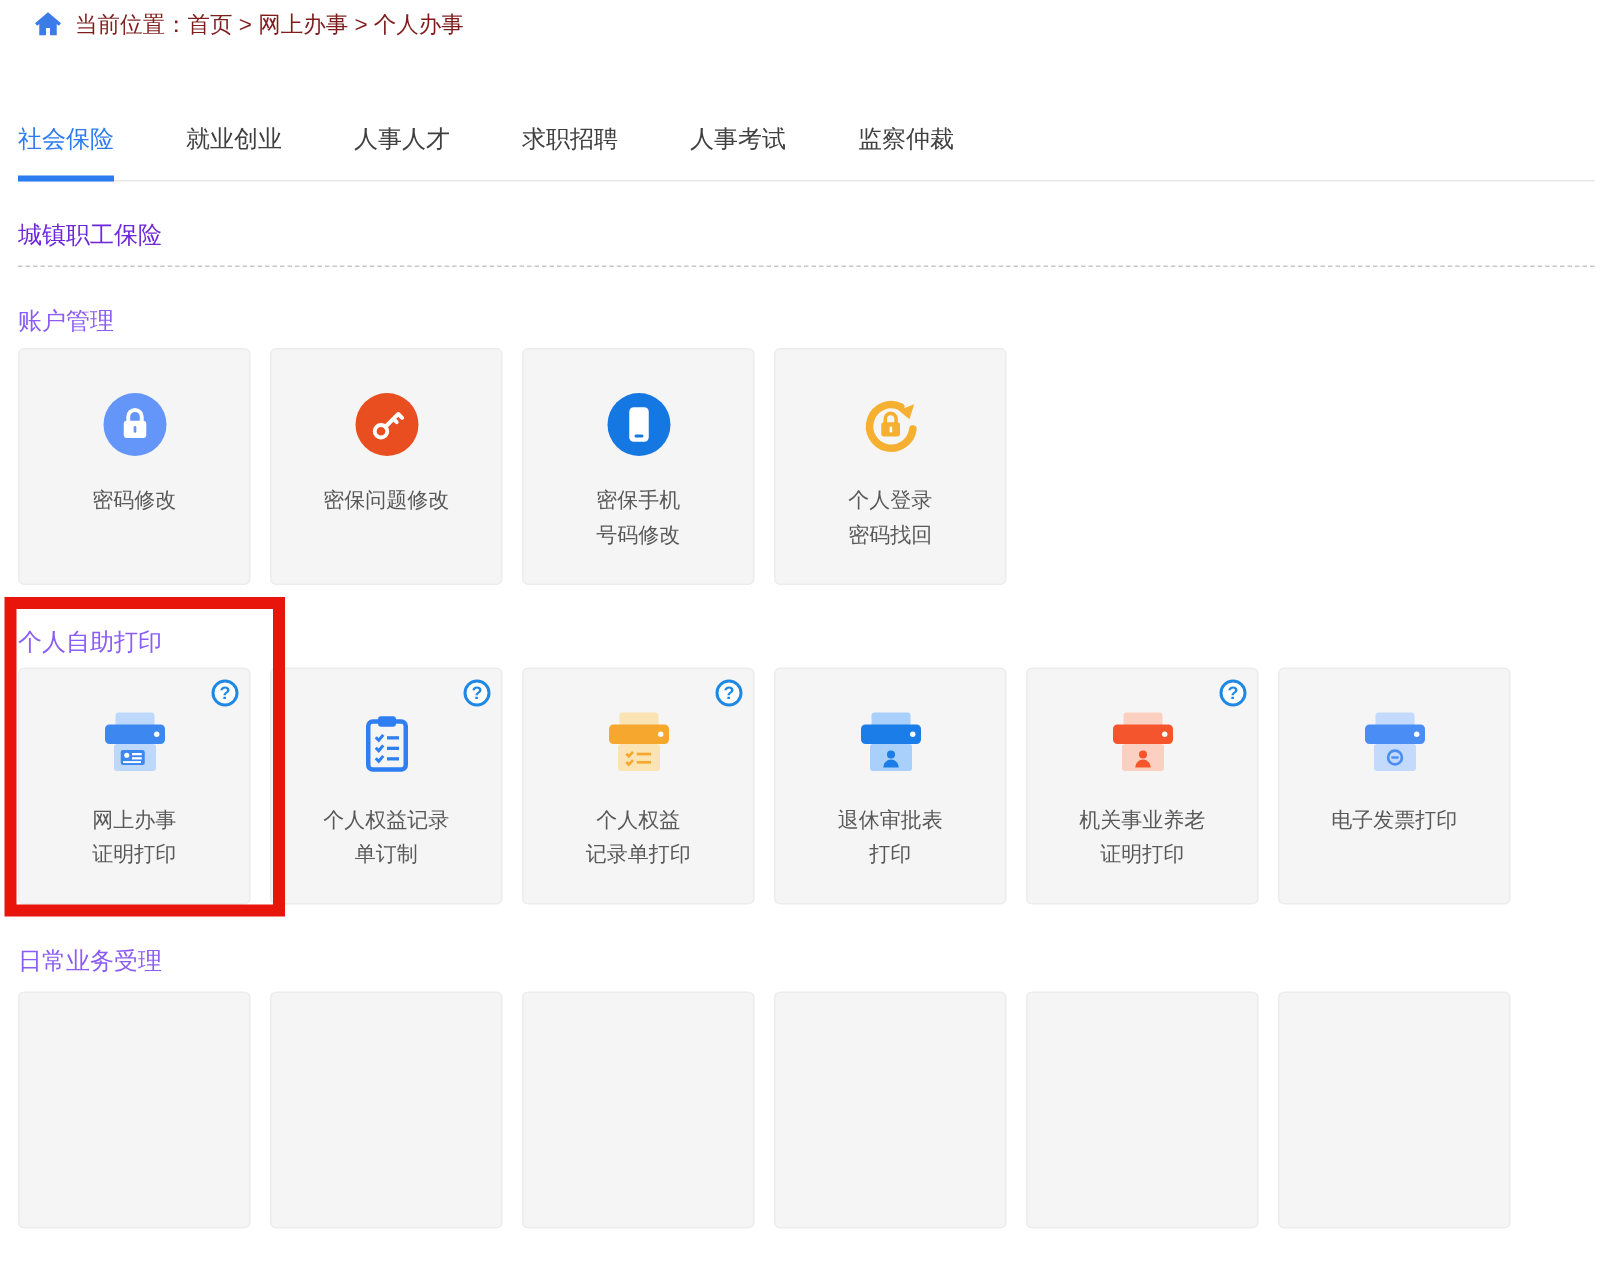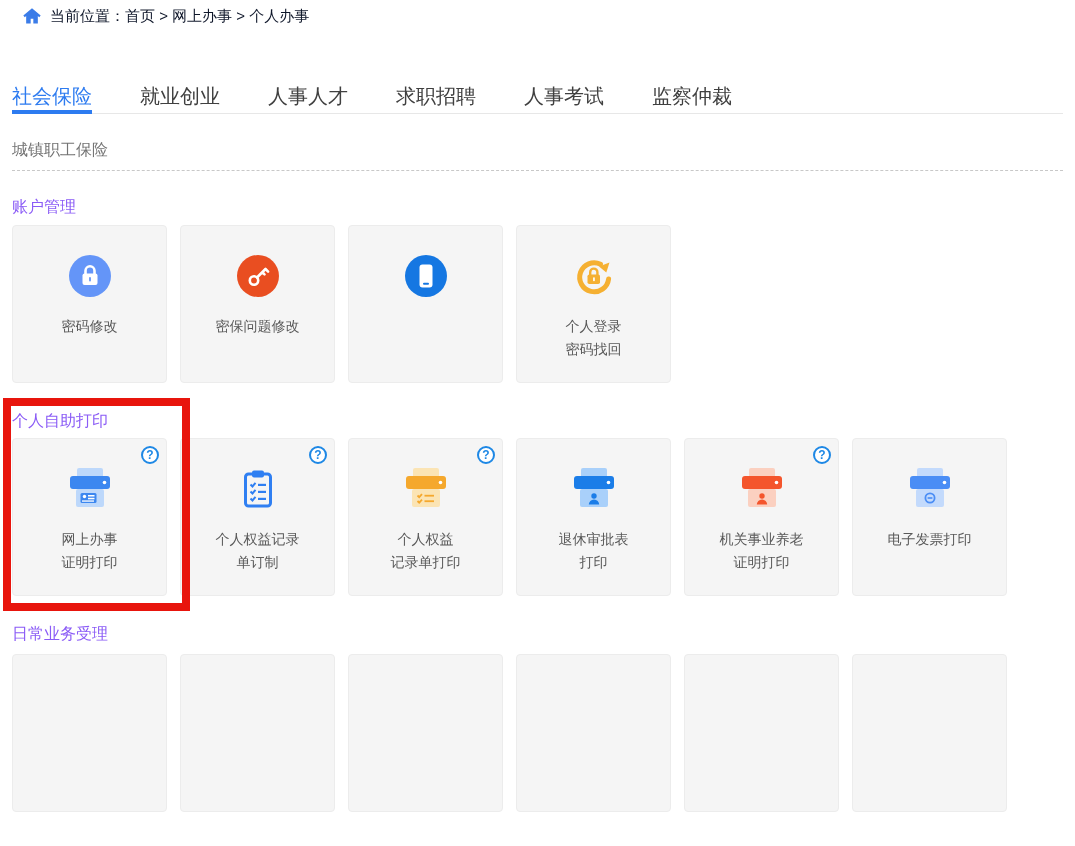--- a/index.html
+++ b/index.html
@@ -2,30 +2,30 @@
 <html><head>
 <meta charset="utf-8">
 <style>
   * { margin:0; padding:0; box-sizing:border-box; }
   html,body { width:1075px; height:846px; overflow:hidden; background:#fff;
     font-family:"Liberation Sans","DejaVu Sans",sans-serif; }
   body { position:relative; }
 
   
   .breadcrumb { padding:5px 0 0 22px; height:27px; display:flex; align-items:center;
-    font-size:15px; color:#0f172a; }
+    font-size:15px; color:#7f1d1d; }
   .breadcrumb .home { display:inline-flex; margin-right:8px; }
   
   .tabs { margin:56px 12px 0 12px; border-bottom:1px solid #e7e7e7; display:flex; }
-  .tab { font-size:20px; color:#404040; margin-right:48px; 
+  .tab { font-size:16px; color:#404040; margin-right:48px; padding-bottom:13px;
     cursor:pointer; border-bottom:4px solid transparent; margin-bottom:-1px; }
   .tab.active { color:#2d7bf0; border-bottom-color:#2d7bf0; }
 
   
-  .cat-title { margin:26px 12px 0 12px; font-size:16px; color:#737373;
+  .cat-title { margin:26px 12px 0 12px; font-size:16px; color:#6d28d9;
     padding-bottom:9px; border-bottom:1px dashed #c8c8c8; }
   .group-title { margin:26px 12px 0 12px; font-size:16px; color:#8b5cf6; }
   .group-title.mt { margin-top:28px; }
 
   
   .grid { margin:7px 12px 0 12px; width:1045px; display:flex; flex-wrap:wrap;
     gap:21px 13px; }
   .grid.g2 { margin-top:6px; }
   .grid.g3 { margin-top:9px; }
   .card { width:155px; height:158px; background:#f5f5f5; border:1px solid #ececec;
@@ -97,20 +97,22 @@
   </div>
 
   <div class="card">
     <div class="icon-wrap">
       <svg width="48" height="48" viewBox="0 0 48 48">
         <circle cx="24" cy="24" r="21" fill="#1577e2"></circle>
         <rect x="17.5" y="12.5" width="13" height="23" rx="3" fill="#fff"></rect>
         <rect x="21" y="30.7" width="6" height="2" rx="1" fill="#1577e2"></rect>
       </svg>
     </div>
+    <div class="card-label">密保手机
+号码修改</div>
   </div>
 
   <div class="card">
     <div class="icon-wrap">
       <svg width="48" height="48" viewBox="0 0 48 48">
         <path d="M30.5 12.2 A14.5 14.5 0 1 0 38.6 27" fill="none" stroke="#f5b032" stroke-width="5" stroke-linecap="round"></path>
         <path d="M29 14.5 l10.5 -4 -3.2 10 z" fill="#f5b032"></path>
         <path d="M20.2 23 v-2.8 a3.6 3.6 0 0 1 7.2 0 V23" fill="none" stroke="#f5b032" stroke-width="2.4"></path>
         <rect x="17.5" y="22.5" width="12.5" height="9.5" rx="1.8" fill="#f5b032"></rect>
         <rect x="23.1" y="25.3" width="1.7" height="4" rx="0.8" fill="#fff"></rect>

